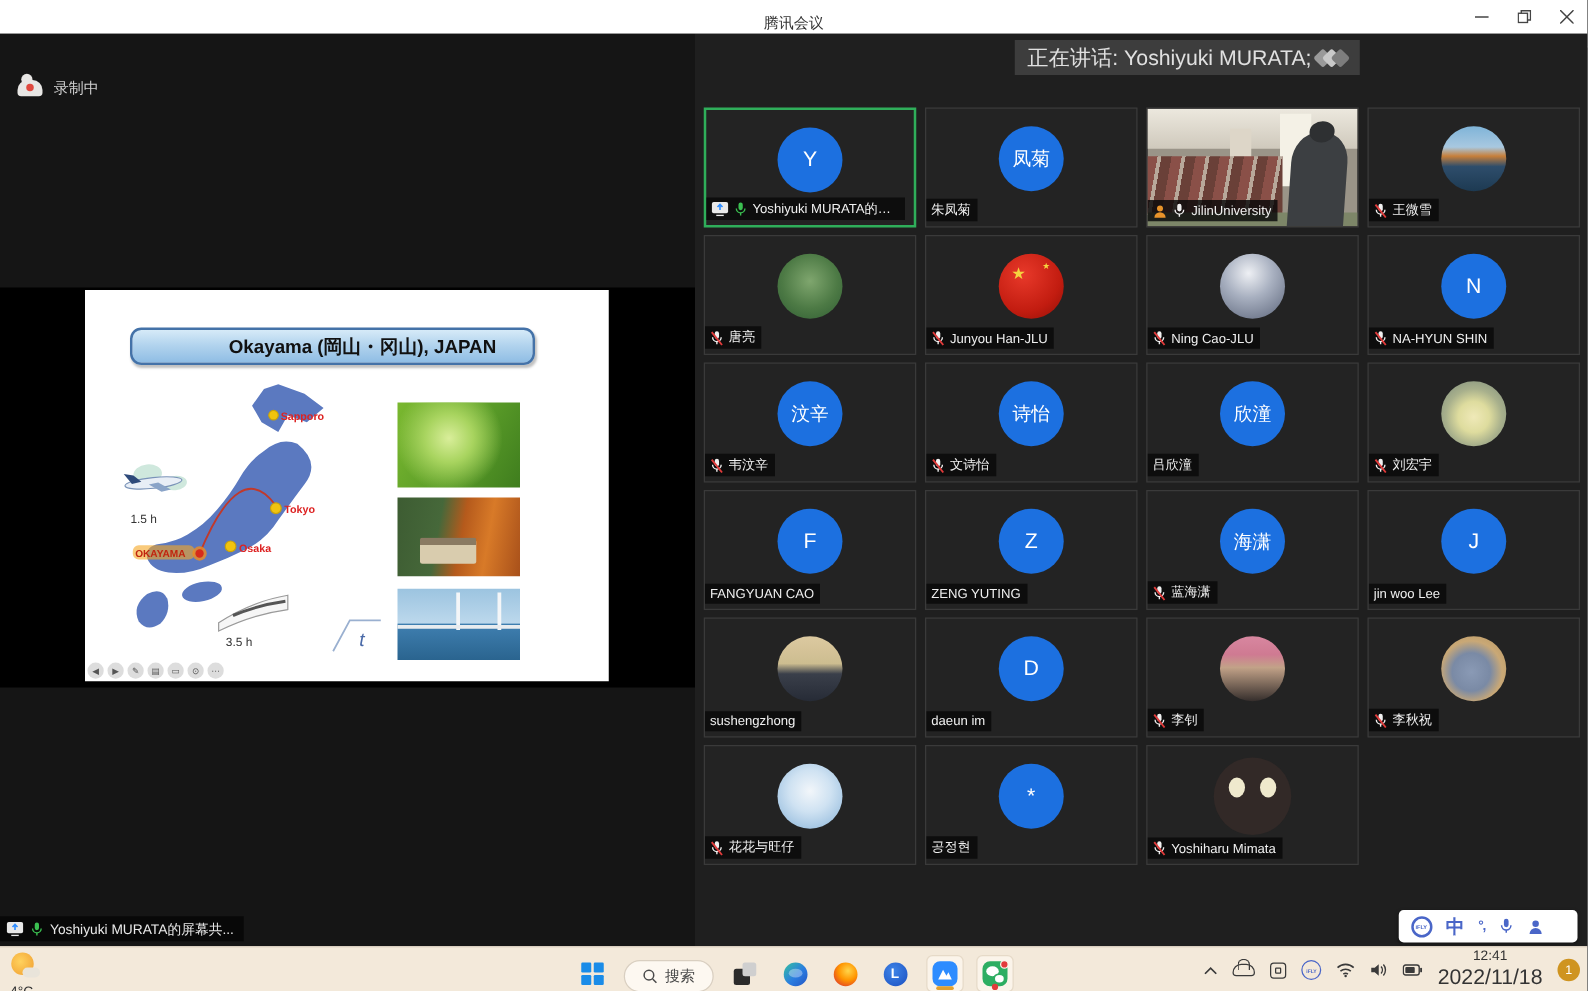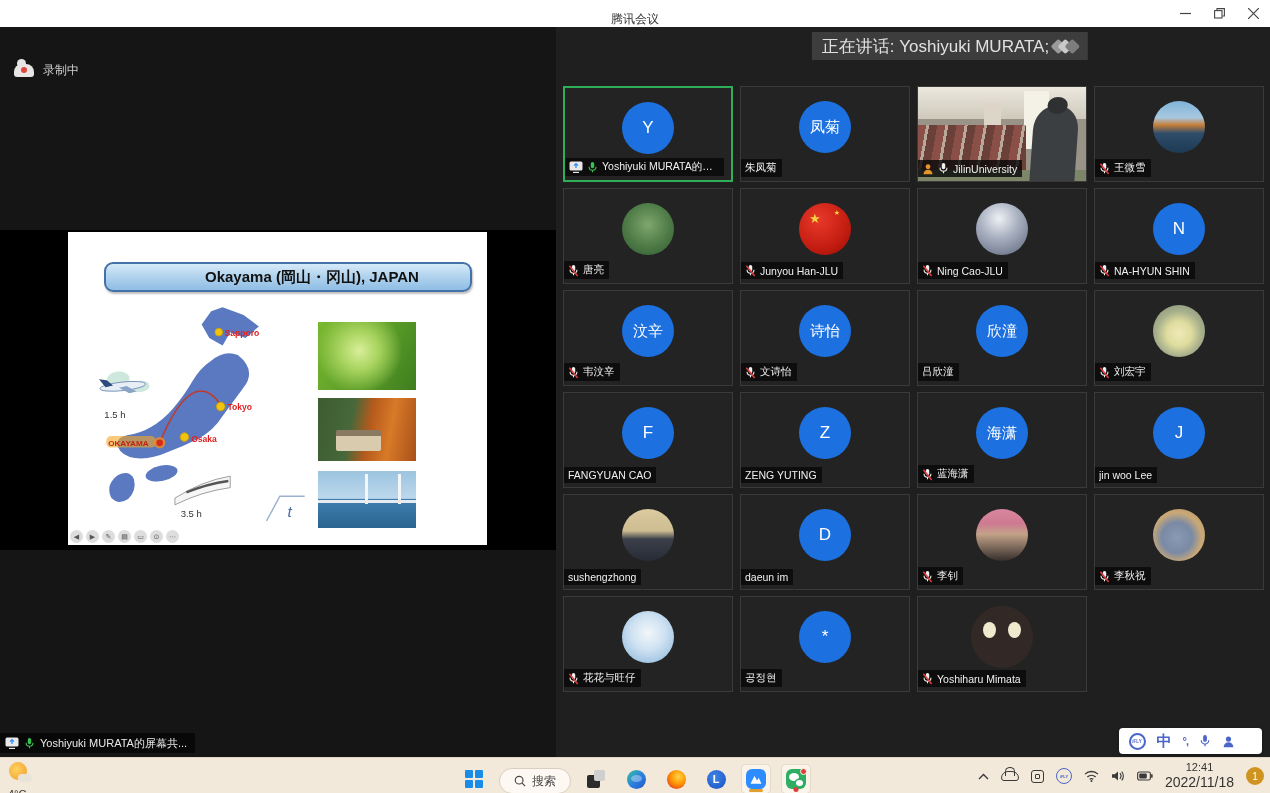--- a/index.html
+++ b/index.html
@@ -19,21 +19,21 @@
   .share-panel { position:absolute; left:0; top:0; width:556px; bottom:0; background:#151515; }
   .share-black { position:absolute; left:0; top:203px; width:556px; height:320px; background:#000; }
   .rec-indicator { position:absolute; left:14px; top:35px; display:flex; align-items:center; gap:9px; cursor:pointer; }
   .rec-cloud { position:relative; width:20px; height:13px; background:#e8e6e4; border-radius:8px 8px 3px 3px; }
   .rec-cloud::before { content:""; position:absolute; left:3px; top:-5px; width:9px; height:9px; background:#e8e6e4; border-radius:50%; }
   .rec-cloud::after { content:""; position:absolute; left:7px; top:3px; width:6px; height:6px; background:#e0483e; border-radius:50%; }
   .rec-text { font-size:12px; color:#cfcfcf; }
 
   
   .slide { position:absolute; left:68px; top:205px; width:419px; height:313px; background:#ffffff; }
-  .slide-titlebox { position:absolute; left:36px; top:30px; width:368px; height:30px; border:2px solid #4472a8; border-radius:9px;
+  .slide-titlebox { position:absolute; left:36px; top:30px; width:324px; height:30px; border:2px solid #4472a8; border-radius:9px;
       background:linear-gradient(180deg,#d6eaf8 0%,#b3d4ee 45%,#8fbde4 100%); box-shadow:1px 2px 2px rgba(0,0,0,.25);
       display:flex; align-items:center; justify-content:center;padding-left:48px; }
   .slide-titlebox span { font-size:15px; font-weight:bold; color:#111; }
   .slide-map { position:absolute; left:6px; top:62px; width:240px; height:248px; }
   .photo { position:absolute; left:250px; width:98px; border:0; }
   .photo-grapes { top:90px; height:68px;
       background:radial-gradient(circle at 42% 42%,#d9ee9a 0%,#a8d45f 28%,rgba(0,0,0,0) 62%),
                  linear-gradient(120deg,#7ab82f 0%,#5a9c28 55%,#3f7d1e 100%); }
   .photo-autumn { top:166px; height:63px;
       background:linear-gradient(100deg,#3d5c32 0%,#46683a 34%,#b55a1c 52%,#d87a28 72%,#a8501a 100%); }
@@ -141,21 +141,21 @@
 
   .tb-right { position:absolute; right:6px; top:0; height:36px; display:flex; align-items:center; gap:12px; }
   .tray-ic { display:flex; align-items:center; justify-content:center; color:#3a3a3a; cursor:pointer; }
   .tray-cloud { width:18px; height:10px; border:1.5px solid #3a3a3a; border-radius:7px 7px 3px 3px; position:relative; background:transparent; }
   .tray-cloud::before { content:""; position:absolute; left:3px; top:-5px; width:8px; height:8px; border:1.5px solid #3a3a3a; border-bottom:none; border-radius:50% 50% 0 0; }
   .tray-sq { width:13px; height:13px; border:1.5px solid #3a3a3a; border-radius:3px; position:relative; }
   .tray-sq::before { content:""; position:absolute; left:3px; top:3px; right:3px; bottom:3px; border:1px solid #3a3a3a; border-radius:1px; }
   .tray-ifly { width:16px; height:16px; border:1.6px solid #4a66c8; border-radius:50%; color:#4a66c8; font-size:4px; font-weight:bold; display:flex; align-items:center; justify-content:center; }
   .clock { text-align:center; line-height:1.2; cursor:pointer; }
   .clock .tm { font-size:11px; color:#333; }
-  .clock .dt { font-size:14px; color:#333; }
+  .clock .dt { font-size:17px; color:#333; }
   .n-badge { width:18px; height:18px; border-radius:50%; background:var(--badge,#cf9420); color:#fff; font-size:10px; display:flex; align-items:center; justify-content:center; cursor:pointer; }
 </style>
 </head>
 <body>
 
 <div class="screen">
 
   <div class="titlebar">
     <span class="wtitle">腾讯会议</span>
     <div class="win-controls">

